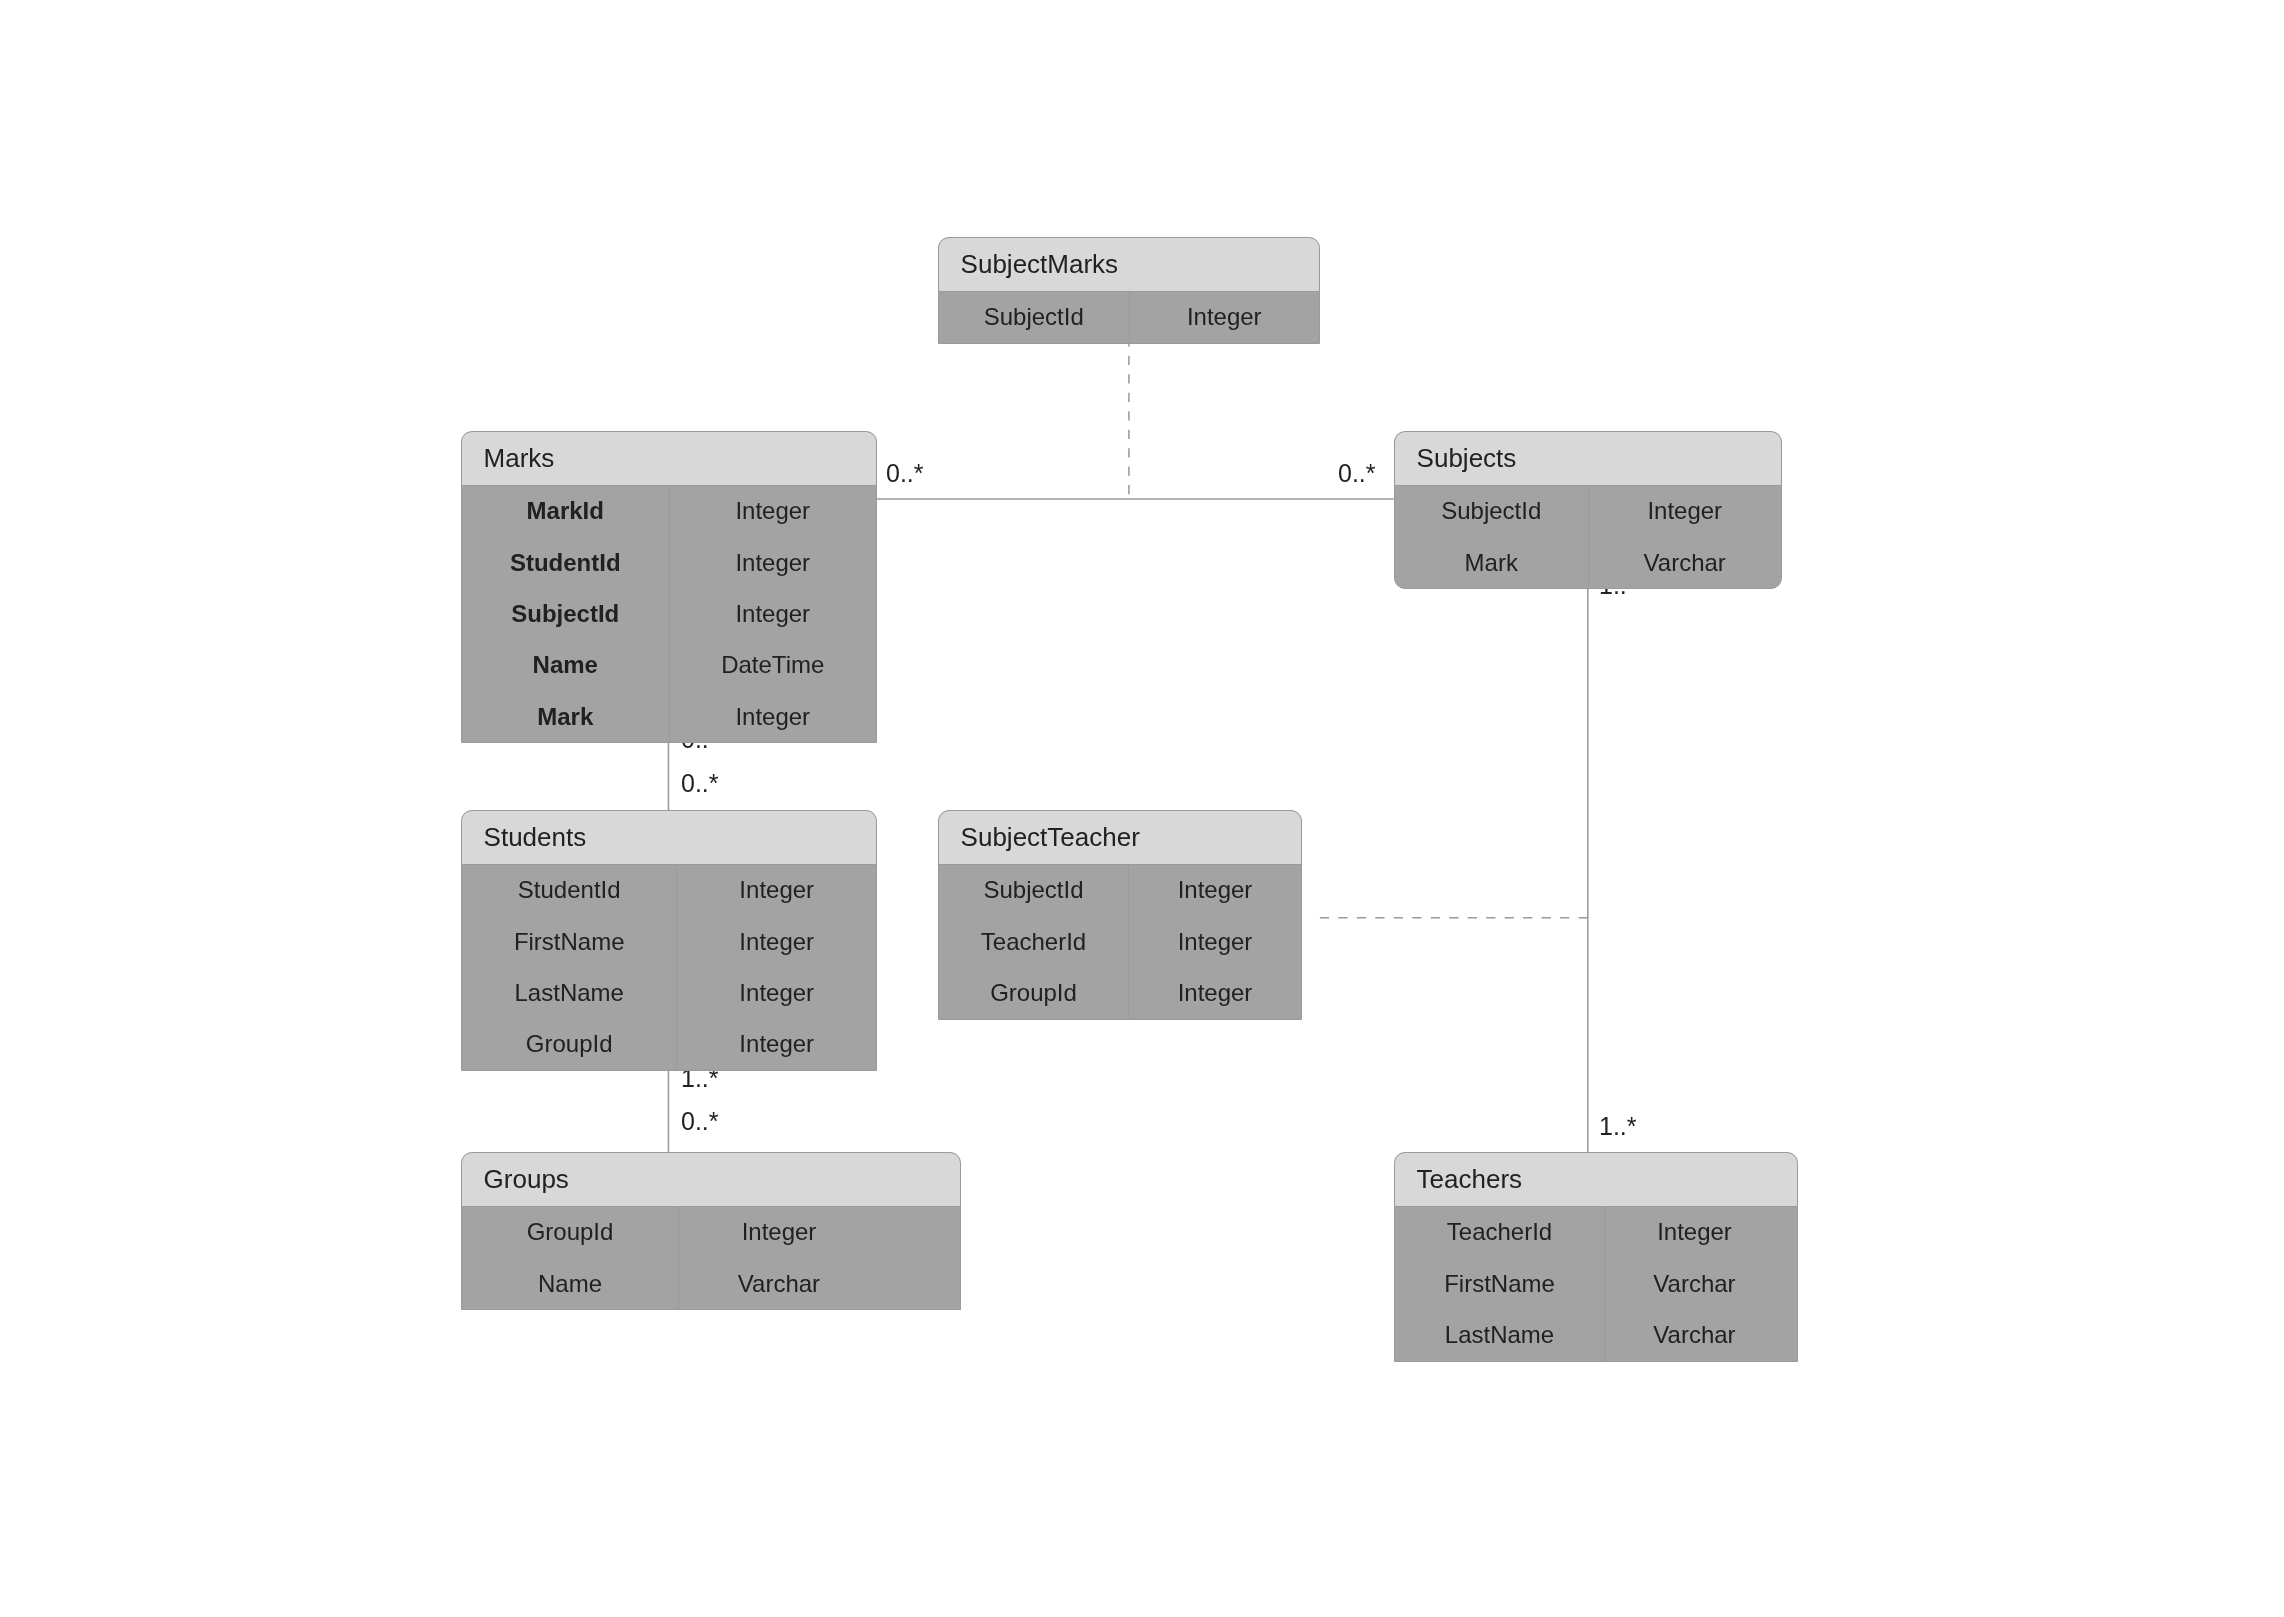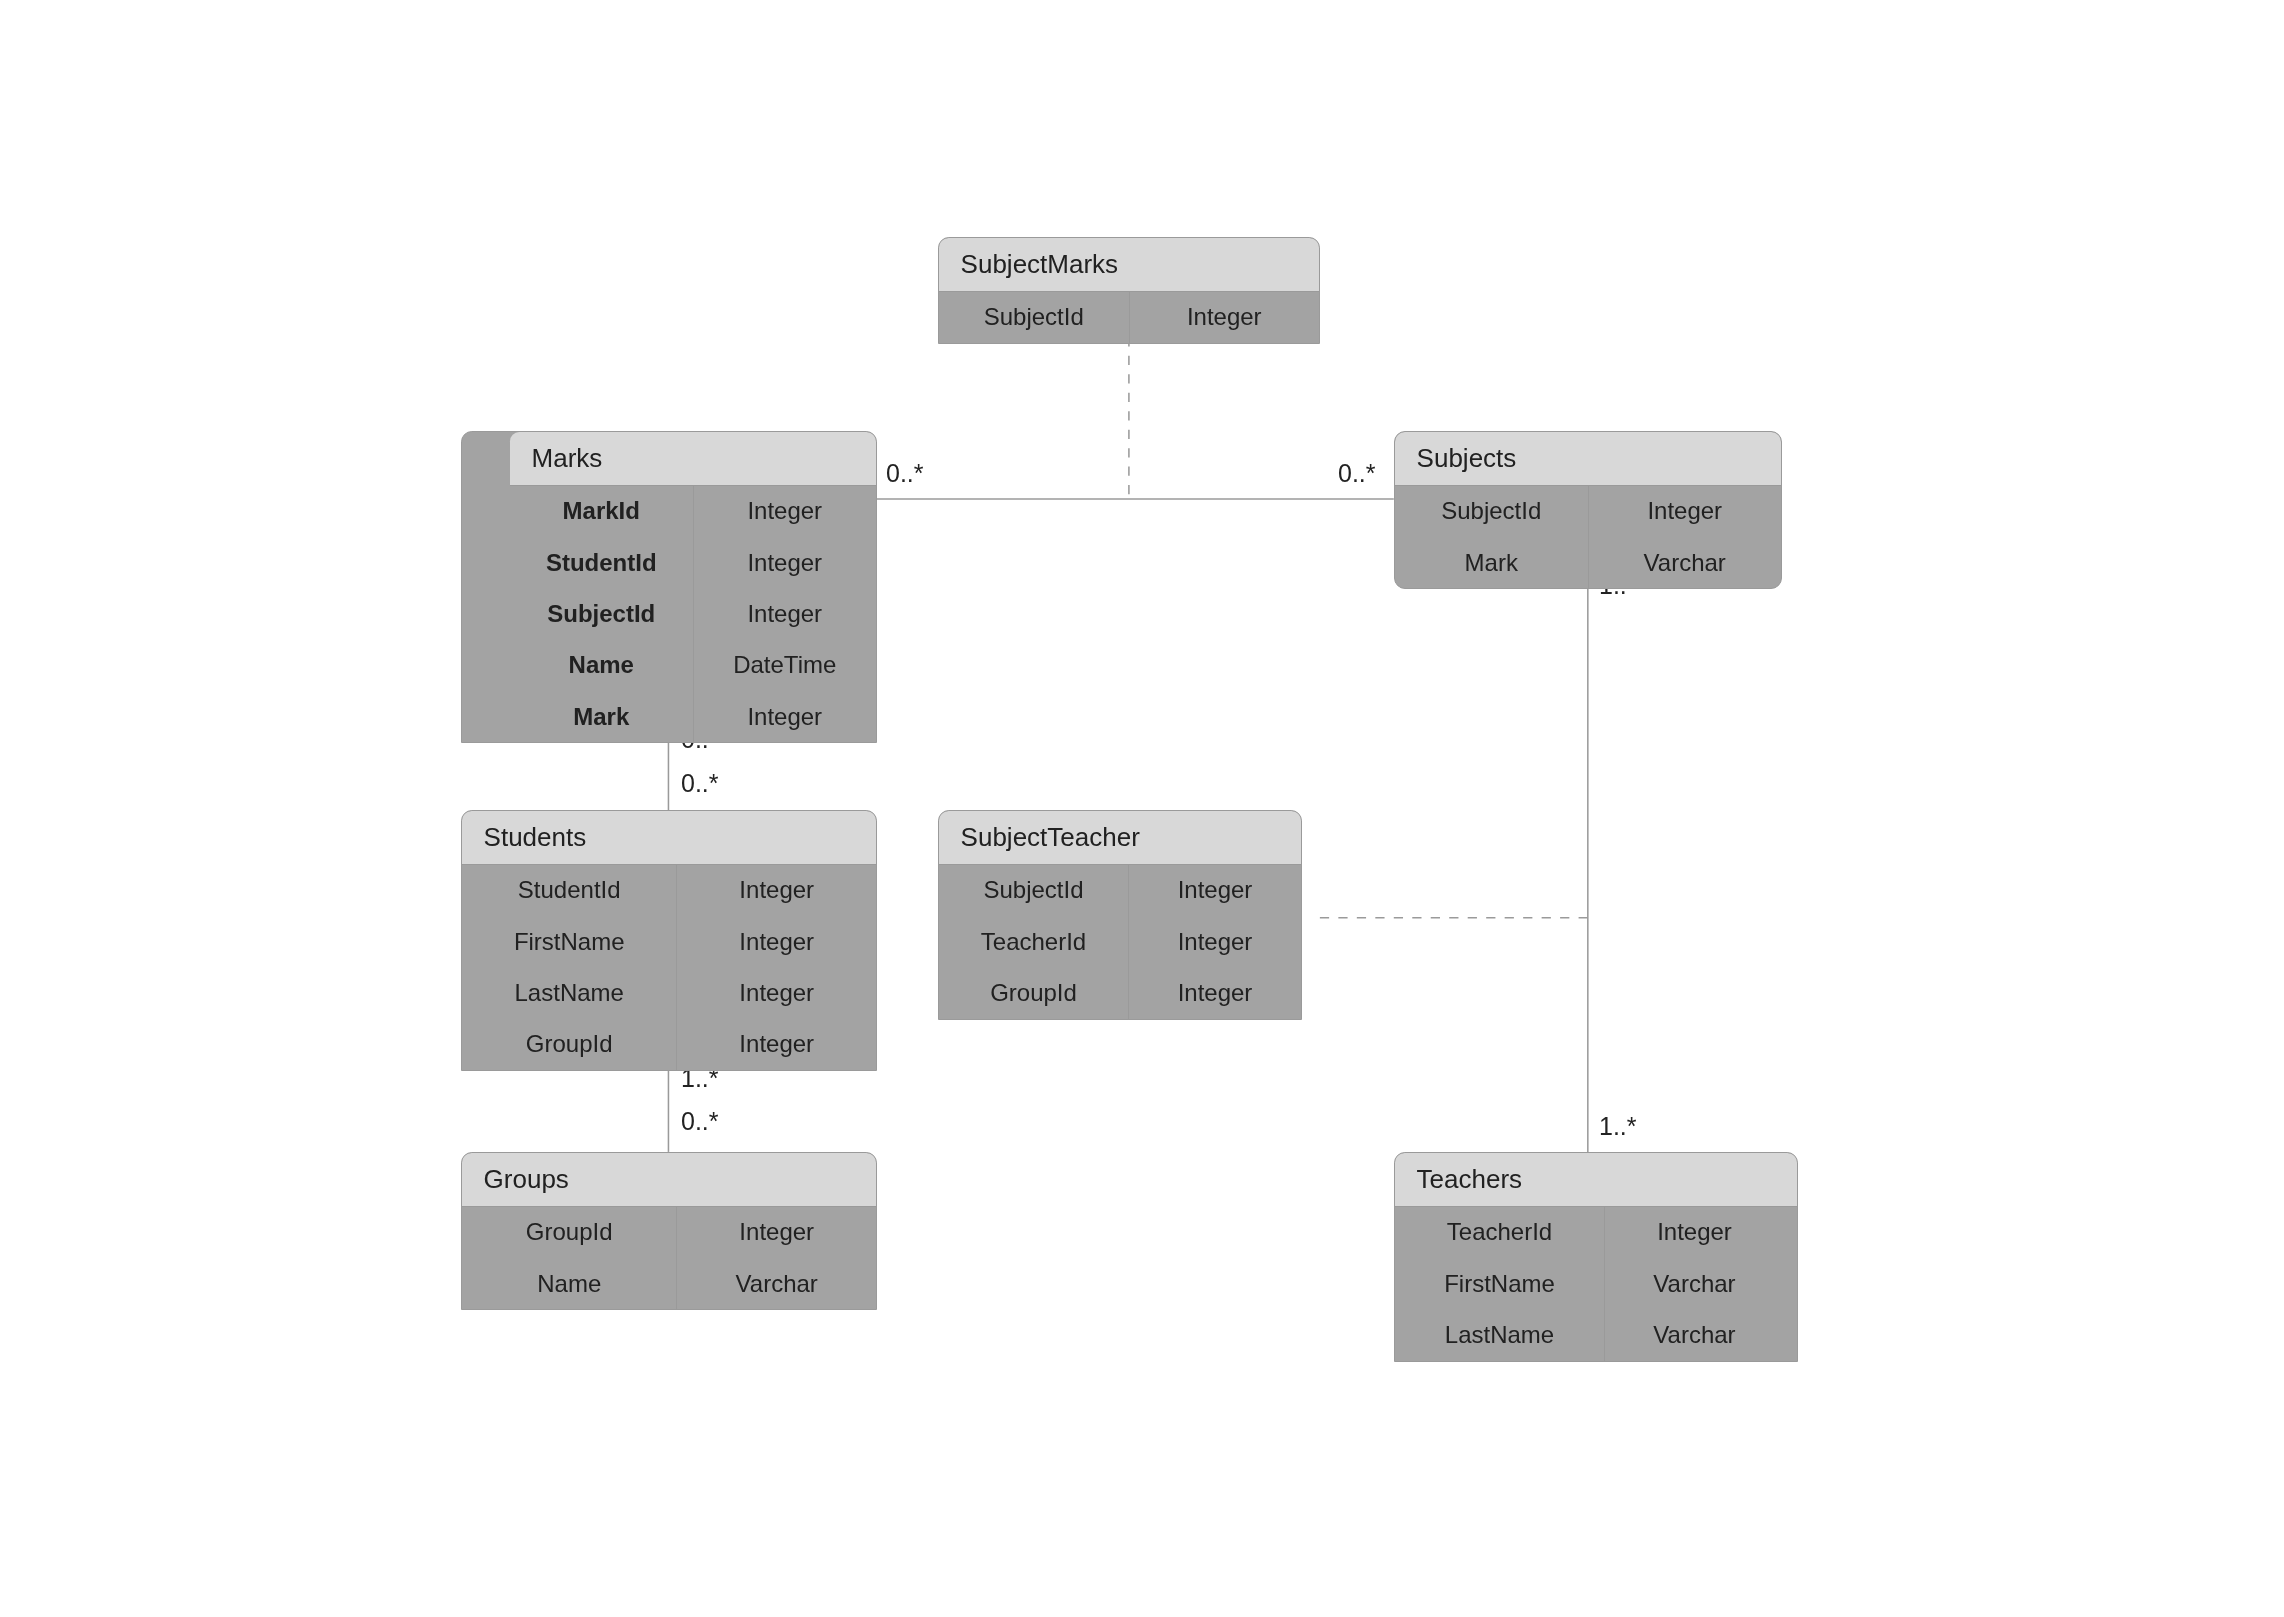--- a/index.html
+++ b/index.html
@@ -99,21 +99,21 @@
     <div class="entity-body">
       <div class="entity-col names" style="width:191px;">
         <div class="entity-cell">SubjectId</div>
       </div>
       <div class="entity-col types" style="width:191px;">
         <div class="entity-cell">Integer</div>
       </div>
     </div>
   </div>
 
-  <div class="entity" style="left:461px; top:431px; width:416px;padding-left:48px;">
+  <div class="entity" style="left:461px; top:431px; width:416px;">
     <div class="entity-header">Marks</div>
     <div class="entity-body">
       <div class="entity-col names" style="width:208px;font-weight:bold;">
         <div class="entity-cell">MarkId</div>
         <div class="entity-cell">StudentId</div>
         <div class="entity-cell">SubjectId</div>
         <div class="entity-cell">Name</div>
         <div class="entity-cell">Mark</div>
       </div>
       <div class="entity-col types" style="width:208px;">
@@ -167,21 +167,21 @@
         <div class="entity-cell">GroupId</div>
       </div>
       <div class="entity-col types" style="width:182px;">
         <div class="entity-cell">Integer</div>
         <div class="entity-cell">Integer</div>
         <div class="entity-cell">Integer</div>
       </div>
     </div>
   </div>
 
-  <div class="entity" style="left:461px; top:1152px; width:416px;">
+  <div class="entity" style="left:461px; top:1152px; width:500px;">
     <div class="entity-header">Groups</div>
     <div class="entity-body">
       <div class="entity-col names" style="width:216px;">
         <div class="entity-cell">GroupId</div>
         <div class="entity-cell">Name</div>
       </div>
       <div class="entity-col types" style="width:200px;">
         <div class="entity-cell">Integer</div>
         <div class="entity-cell">Varchar</div>
       </div>

